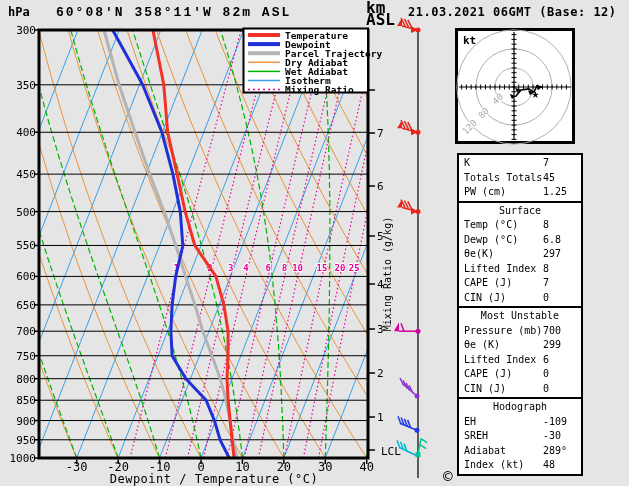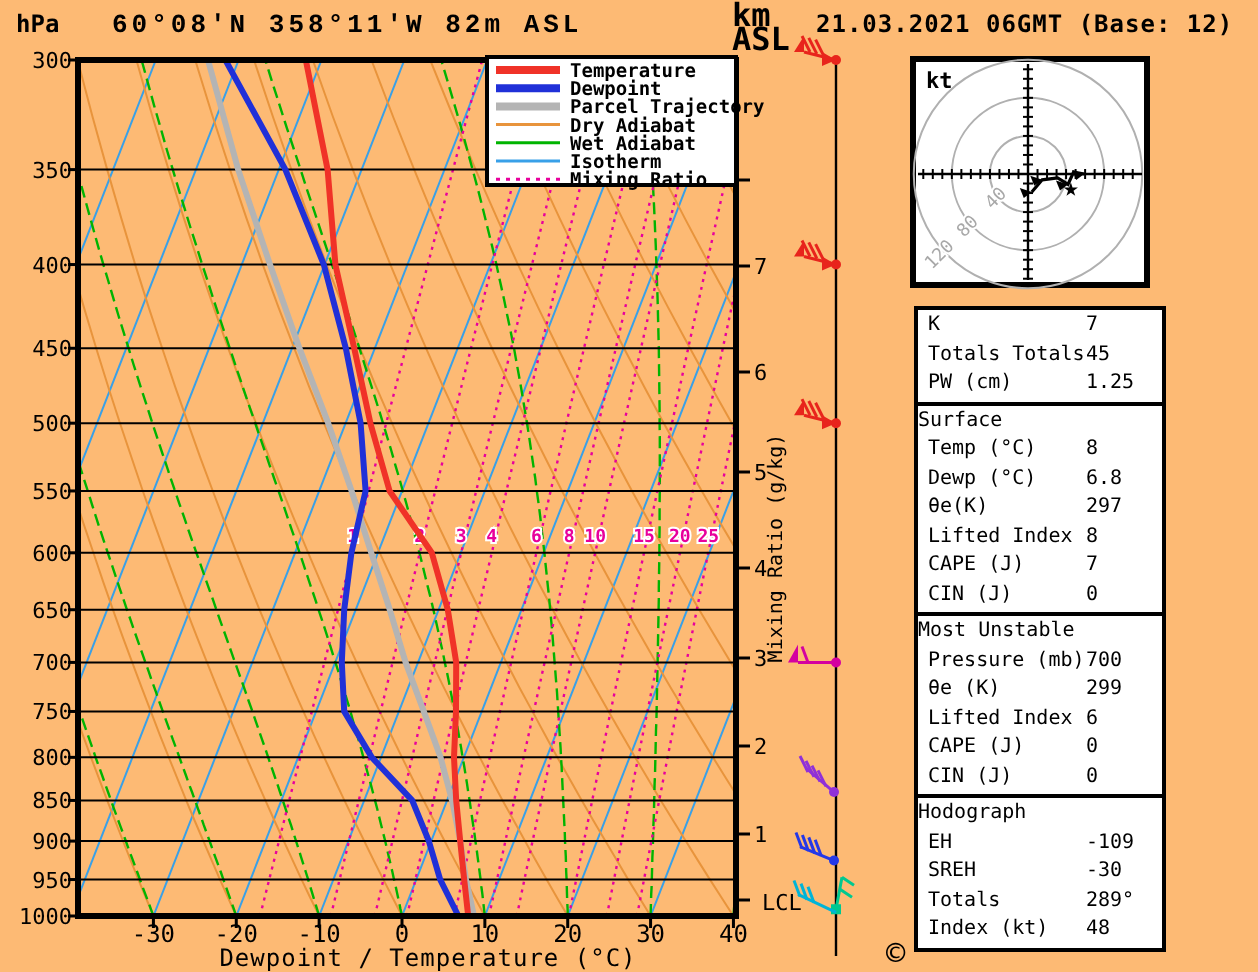--- a/index.html
+++ b/index.html
@@ -1,26 +1,26 @@
 <!DOCTYPE html>
 <html><head>
 <meta charset="utf-8">
 <style>
   html,body{margin:0;padding:0;background:#fff;}
-  #stage{position:relative;width:629px;height:486px;background:#fdba74;overflow:hidden;
+  #stage{position:relative;width:629px;height:486px;background:#e5e5e5;overflow:hidden;
          font-family:"DejaVu Sans Mono",monospace;color:#000;}
   .hdr{position:absolute;font-weight:bold;white-space:pre;}
   #hpa-label{left:8px;top:5px;font-size:12px;}
   #station-title{left:56px;top:5px;font-size:13px;letter-spacing:2px;font-family:Liberation Mono, monospace;}
   #km-label{left:366px;top:2px;font-size:16px;line-height:12px;}
   #date-title{left:408px;top:5px;font-size:12px;letter-spacing:0.5px;text-align:right;}
   #hodo-wrap{position:absolute;left:455px;top:28px;}
   #tables{position:absolute;left:457px;top:155px;width:126px;font-size:10px;}
   .tsec{border:2px solid #000;margin-top:-2px;background:#fff;padding:1px 0 1px 0;}
-  .tsec .ttl{text-align:left;line-height:14.5px;}
+  .tsec .ttl{text-align:center;line-height:14.5px;}
   .trow{display:flex;line-height:14.5px;padding-left:5px;}
   .trow .lab{flex:1;white-space:pre;}
   .trow .val{width:38px;text-align:left;white-space:pre;}
   #footer{position:absolute;left:443px;top:467px;font-size:16px;font-weight:normal;letter-spacing:0.5px;}
   svg text{font-family:"DejaVu Sans Mono",monospace;}
 </style>
 </head>
 <body>
 
 <div id="stage">
@@ -399,21 +399,21 @@
         <div class="ttl">Hodograph</div>
         <div class="trow">
           <span class="lab">EH</span>
           <span class="val">-109</span>
         </div>
         <div class="trow">
           <span class="lab">SREH</span>
           <span class="val">-30</span>
         </div>
         <div class="trow">
-          <span class="lab">Totals</span>
+          <span class="lab">Adiabat</span>
           <span class="val">289°</span>
         </div>
         <div class="trow">
           <span class="lab">Index (kt)</span>
           <span class="val">48</span>
         </div>
       </div>
     </div>
 
   <div id="footer">© weatheronline.co.uk</div>

